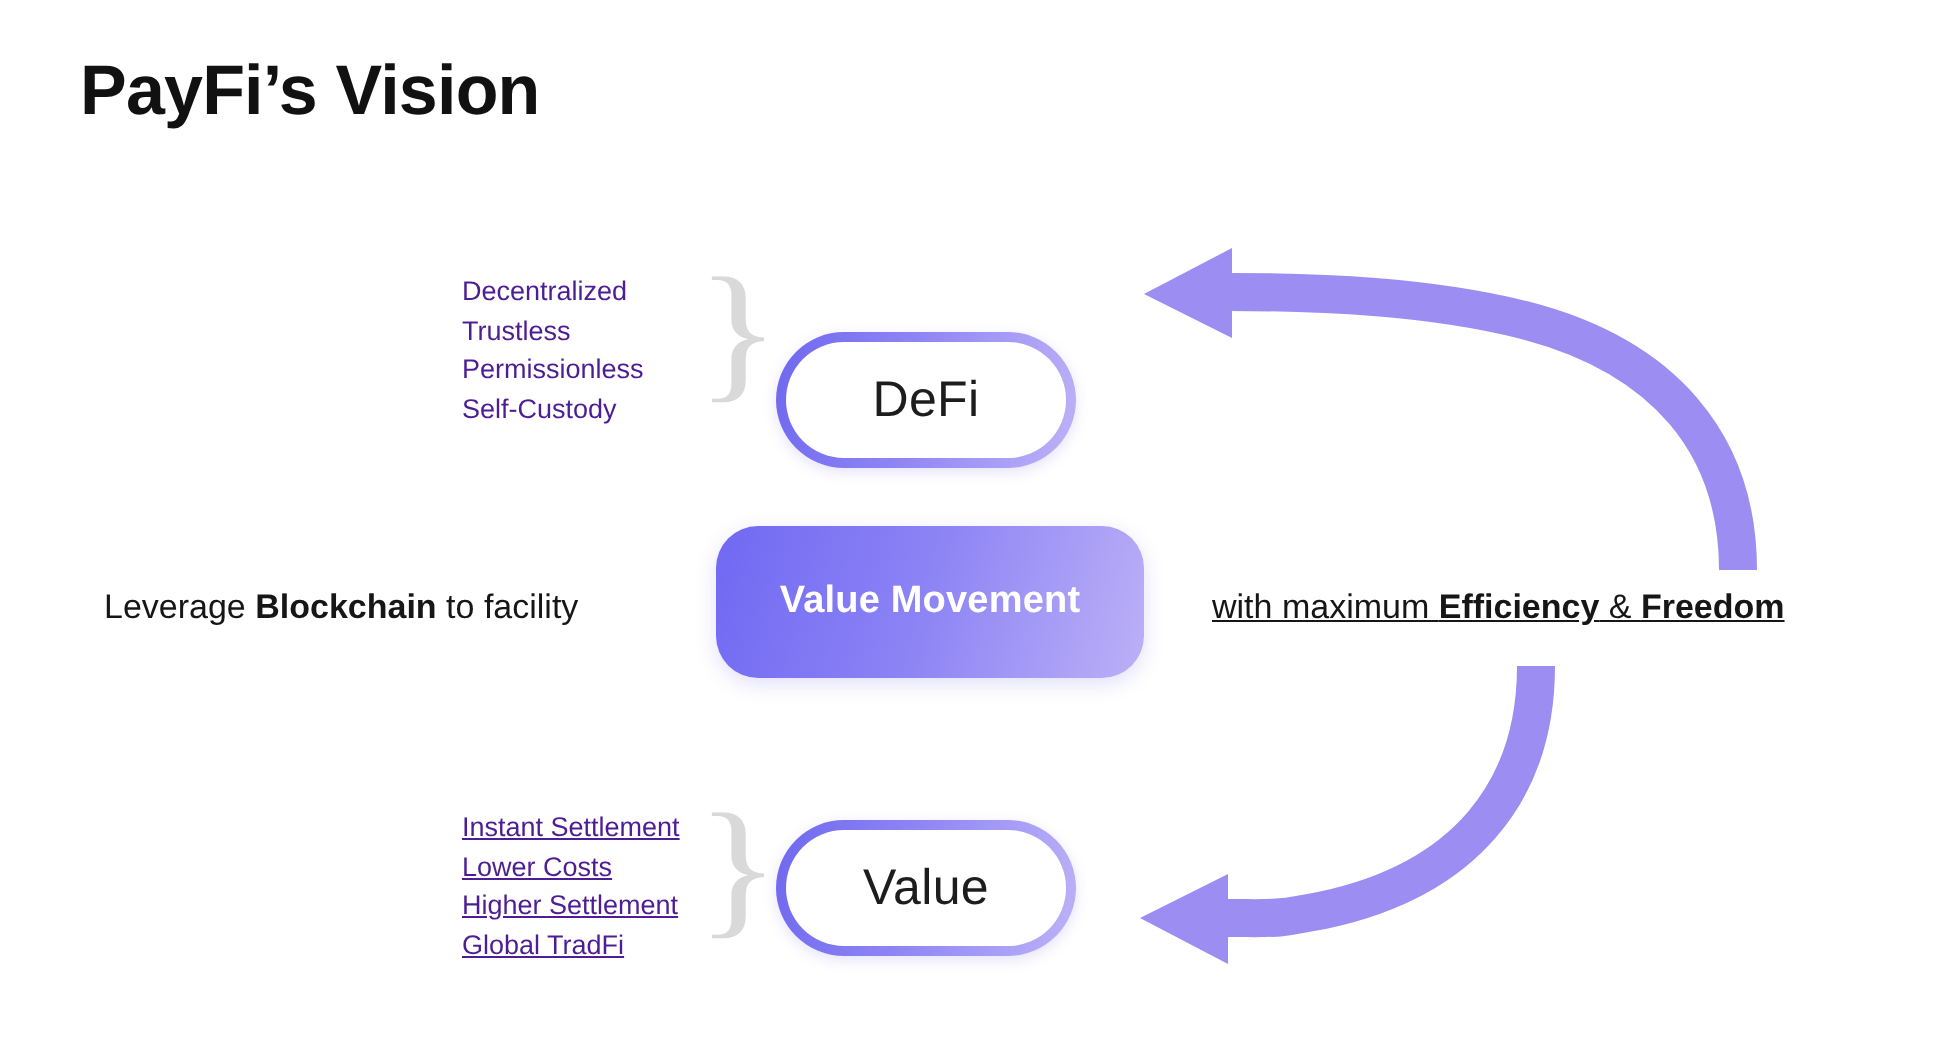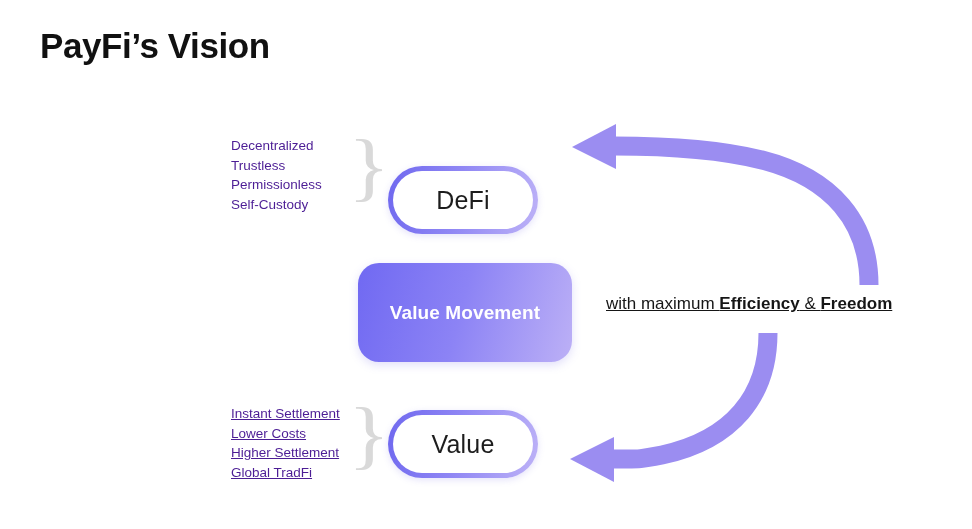--- a/index.html
+++ b/index.html
@@ -85,21 +85,21 @@
   }
   #defi-pill   { left: 388px; top: 138px; margin-top: 28px; }
   #tradfi-pill { left: 388px; top: 410px; }
 
   
   #value-movement-box {
     position: absolute;
     left: 358px;
     top: 263px;
     width: 214px;
-    height: 99px;
+    height: 76px;
     border-radius: 21px;
     background: linear-gradient(105deg, #7069f2 0%, #8c83f5 48%, #bcb0f6 100%);
     display: flex;
     align-items: center;
     justify-content: center;
     box-shadow: 0 3px 10px rgba(120,110,230,0.22);
   }
   #value-movement-label {
     font-size: 19px;
     font-weight: bold;
@@ -175,20 +175,23 @@
     <span class="list-item">Global TradFi</span>
   </div>
   <div class="brace" id="tradfi-brace">}</div>
 
   <div class="pill" id="tradfi-pill">
     <div class="pill-inner">
       <span class="pill-label">Value</span>
     </div>
   </div>
 
+  <div class="side-text" id="left-text">
+    <span>Leverage </span><b>Blockchain</b><span> to facility</span>
+  </div>
 
   <div id="value-movement-box">
     <span id="value-movement-label">Value Movement</span>
   </div>
 
   <div class="side-text" id="right-text">
     <span>with maximum </span><b>Efficiency</b><span> &amp; </span><b>Freedom</b>
   </div>
 
 </div>

